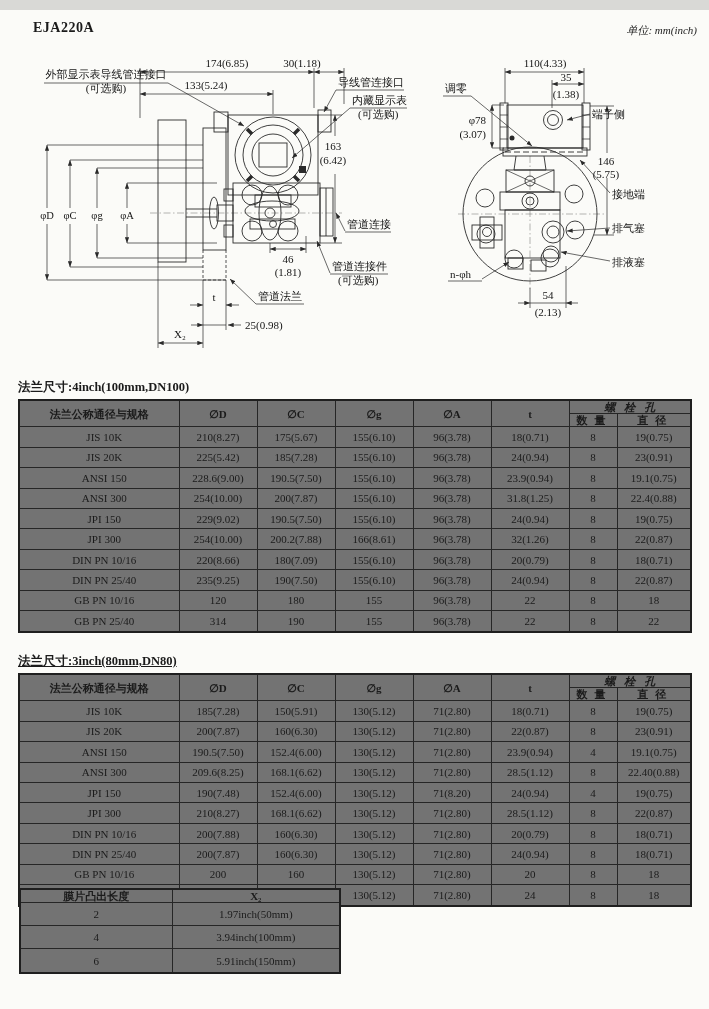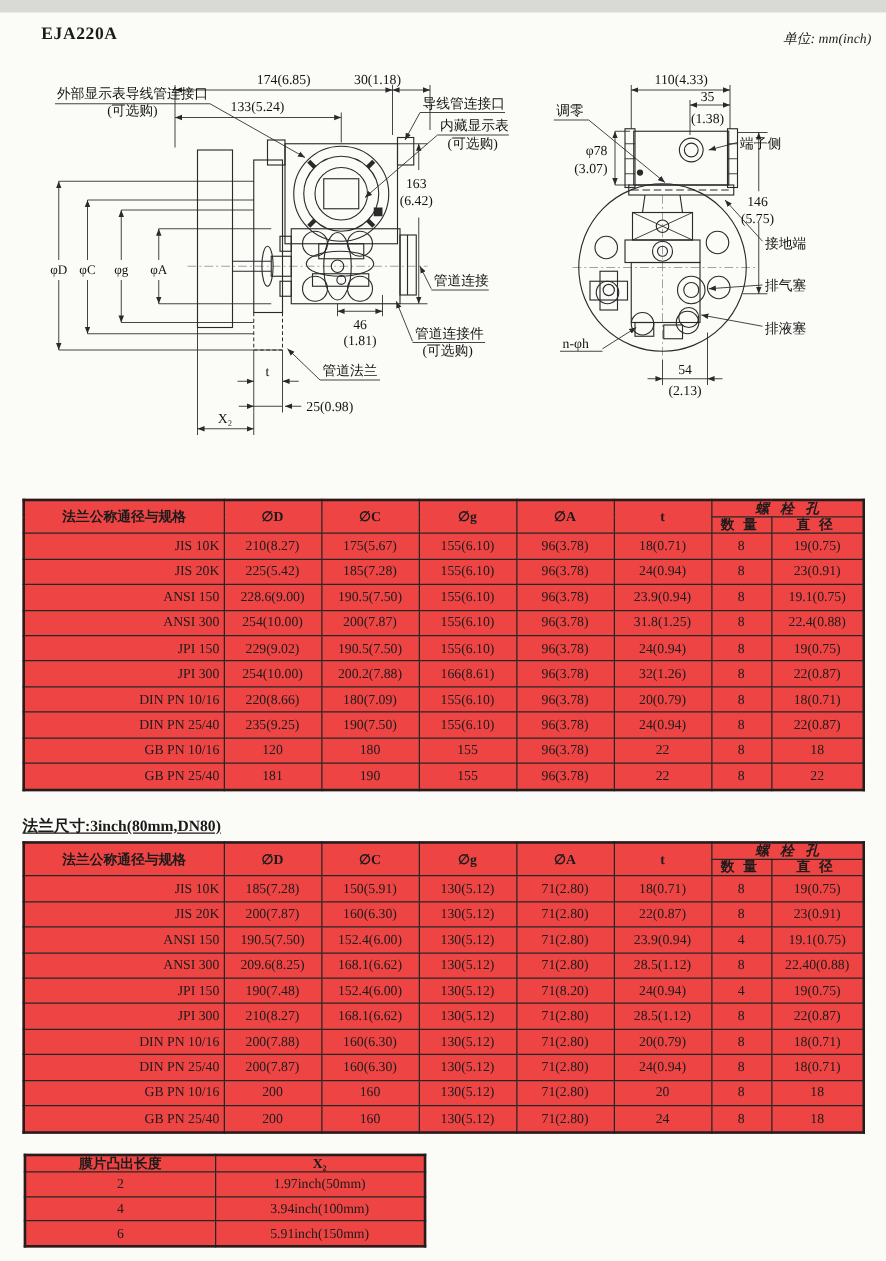--- a/index.html
+++ b/index.html
@@ -10,31 +10,31 @@
   svg.drawings{position:absolute;left:0;top:28px;}
   svg .ln{stroke:#2a2a2a;stroke-width:0.9;fill:none;}
   svg .fat{stroke:#2a2a2a;stroke-width:3.5;fill:none;}
   svg .dim{stroke:#2a2a2a;stroke-width:0.7;fill:none;}
   svg .cl{stroke:#6a6a6a;stroke-width:0.5;fill:none;stroke-dasharray:7 2.5 1.5 2.5;}
   svg .dash{stroke:#2a2a2a;stroke-width:0.8;fill:none;stroke-dasharray:3 2;}
   svg text{font-family:"Liberation Serif","DejaVu Serif",serif;font-size:11px;fill:#141414;stroke:none;}
   svg text.sm{font-size:10.5px;}
   .tbl-title{position:absolute;left:18px;font-size:12.5px;font-weight:bold;}
   .t1{top:369px;} .t2{top:643px;text-decoration:underline;}
-  table{position:absolute;border-collapse:collapse;table-layout:fixed;background:#ef4444;}
+  table{position:absolute;border-collapse:collapse;table-layout:fixed;background:#737373;}
   table,th,td{border:1px solid #262626;}
   table{border:2px solid #1f1f1f;}
   th,td{font-size:11px;font-weight:normal;text-align:center;padding:0 3px;white-space:nowrap;overflow:hidden;line-height:1.1;}
   th{font-weight:bold;}
   table.spec{left:18px;width:672px;height:234px;}
   #table1{top:389px;} #table2{top:663px;}
-  .spec tbody td:first-child{text-align:right;padding-left:13px;}
+  .spec tbody td:first-child{text-align:center;padding-left:13px;}
   th.wide{letter-spacing:7px;padding-left:6px;}
   th.wide2{letter-spacing:9px;padding-left:12px;font-style:italic;}
-  table.small{left:19px;top:913px;width:320px;height:75px;}
+  table.small{left:19px;top:878px;width:320px;height:86px;}
 </style>
 </head>
 <body>
 
 <div class="page">
 
   <div class="page-title">EJA220A</div>
   <div class="unit-label">单位: mm(inch)</div>
 
   <svg class="drawings" width="709" height="332" viewBox="0 0 709 332">
@@ -255,20 +255,21 @@
         <text x="612" y="228">排液塞</text>
         <path class="dim" d="M610,223 L561,214" marker-end="url(#ah)"></path>
 
         <text x="450" y="240">n-φh</text>
         <path class="dim" d="M448,243 H482"></path>
         <path class="dim" d="M482,241 L509,224" marker-end="url(#ah)"></path>
       </g>
     </g>
   </svg>
 
+  <div class="tbl-title t1">法兰尺寸:4inch(100mm,DN100)</div>
   <table id="table1" class="spec">
     <colgroup>
         <col style="width:160px">
         <col style="width:78px">
         <col style="width:78px">
         <col style="width:78px">
         <col style="width:78px">
         <col style="width:78px">
         <col style="width:48px">
         <col style="width:74px">
@@ -374,21 +375,21 @@
           <td>120</td>
           <td>180</td>
           <td>155</td>
           <td>96(3.78)</td>
           <td>22</td>
           <td>8</td>
           <td>18</td>
         </tr>
         <tr>
           <td>GB PN 25/40</td>
-          <td>181</td>
+          <td>314</td>
           <td>190</td>
           <td>155</td>
           <td>96(3.78)</td>
           <td>22</td>
           <td>8</td>
           <td>22</td>
         </tr>
       </tbody>
   </table>
 

